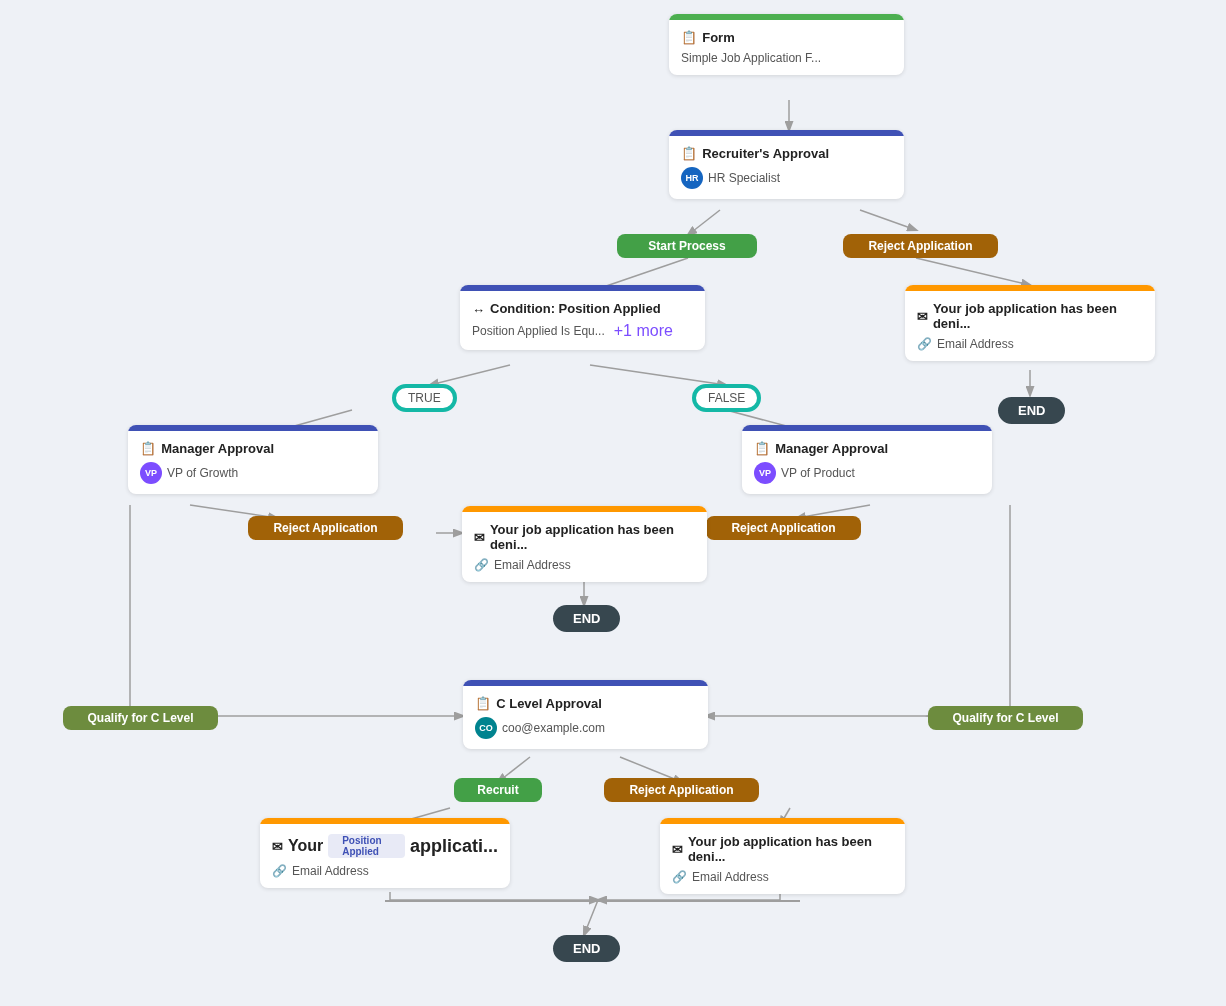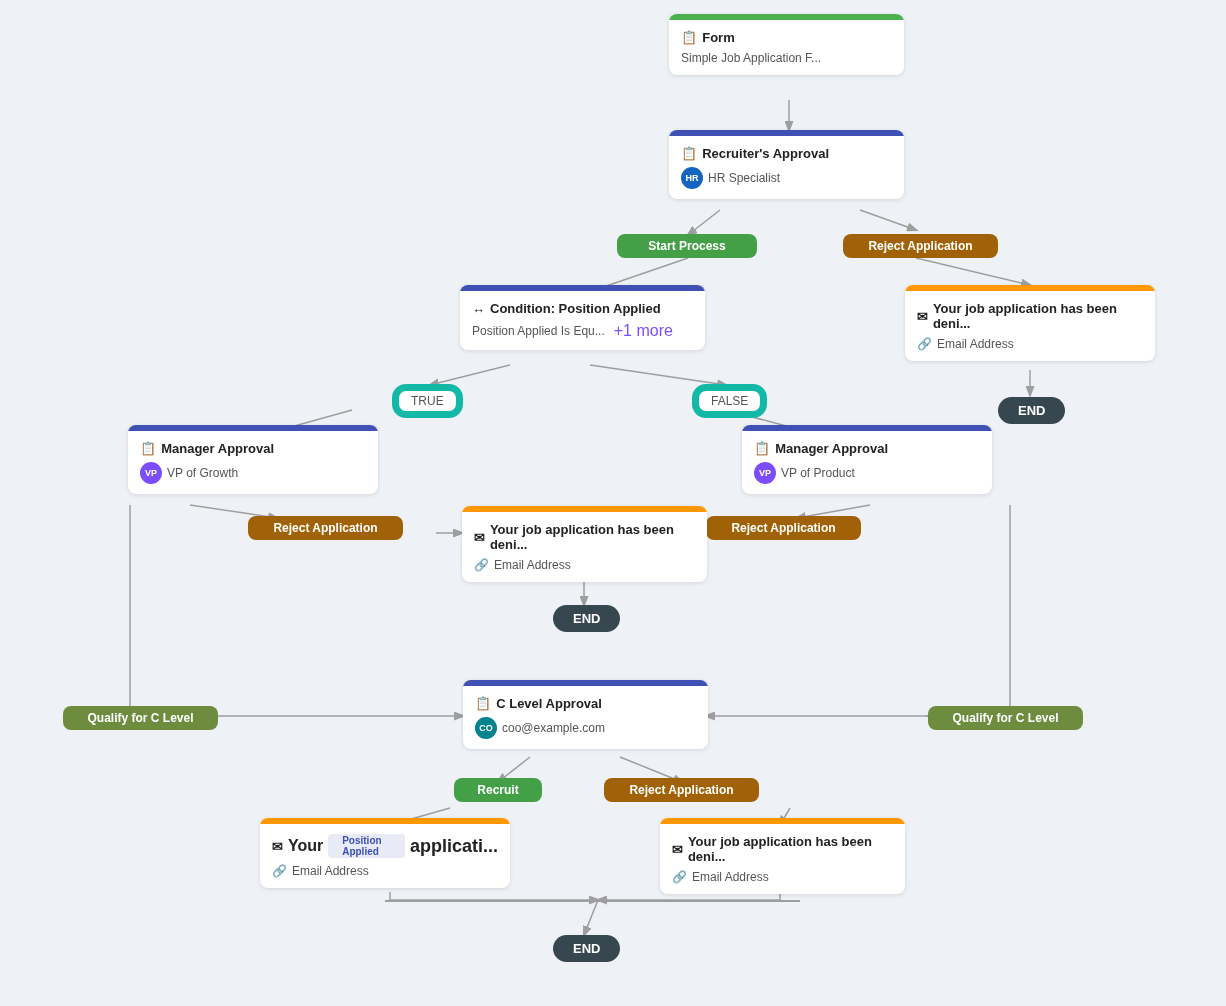--- a/index.html
+++ b/index.html
@@ -85,21 +85,21 @@
       justify-content: center;
     }
     .pill-red { background: #a16207; }
     .pill-green { background: #43a047; }
     .pill-olive { background: #6d8c3e; }
 
     
     .branch-label {
       position: absolute;
       background: #fff;
-      border: 7px solid #14b8a6;
+      border: 4px solid #14b8a6;
       border-radius: 14px;
       padding: 3px 12px;
       font-size: 12px;
       color: #555;
       font-weight: 500;
     }
 
     
     .end-node {
       position: absolute;

